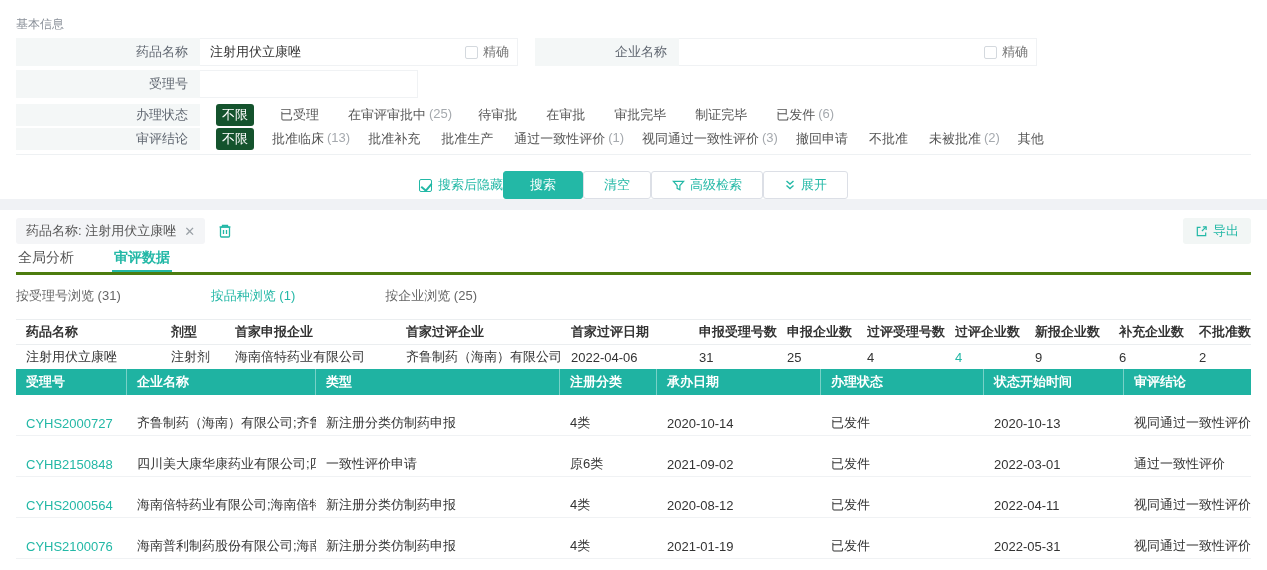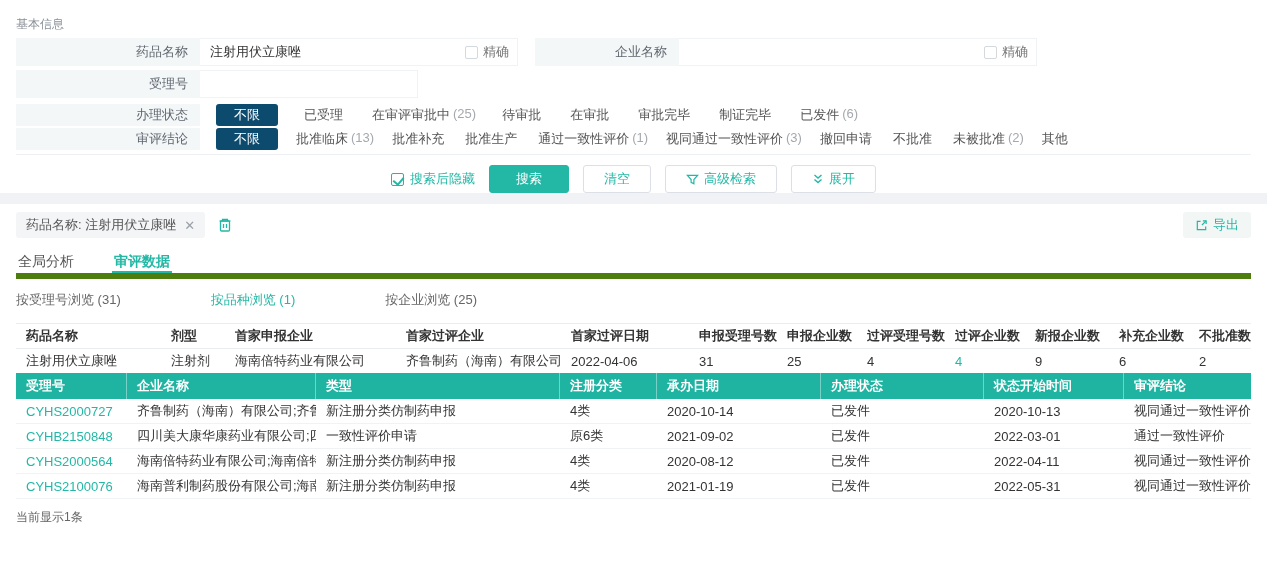--- a/index.html
+++ b/index.html
@@ -35,45 +35,45 @@
   .cbox.checked::after { content:""; position:absolute; left:3px; top:1px; width:5px; height:8px;
     border:solid #23b8a6; border-width:0 2px 2px 0; transform:rotate(40deg); }
 
   .filter-row { display:flex; margin-bottom:2px; }
   .filter-row .flabel { height:22px; line-height:22px; }
   .opts { display:flex; align-items:center; padding-left:16px; flex-wrap:nowrap; }
   .opts-status { gap:26px; }
   .opts-conclusion { gap:18px; }
   .opt { font-size:13px; color:#555; cursor:pointer; white-space:nowrap; display:inline-flex; gap:3px; }
   .opt em { font-style:normal; color:#a5a9ae; }
-  .opt.chip { background:#0c4a6e; color:#fff; padding:1px 18px; border-radius:3px; line-height:20px; }
+  .opt.chip { background:#14532d; color:#fff; padding:1px 6px; border-radius:3px; line-height:20px; }
   .form-divider { border-bottom:1px solid #eef1f3; margin-top:4px; }
 
-  .actions { display:flex; align-items:center; justify-content:center; gap:14px;
-    margin-top:10px; height:28px; }
+  .actions { display:flex; align-items:center; justify-content:center; 
+    margin-top:16px; height:28px; }
   .hide-check { display:flex; align-items:center; gap:6px; color:#23b8a6; font-size:13px; cursor:pointer; }
   .btn { height:28px; border-radius:3px; font-size:13px; display:inline-flex; align-items:center;
     gap:5px; cursor:pointer; border:1px solid #dcdfe6; background:#fff; color:#23b8a6; padding:4px 20px;
     font-family:inherit; }
   .btn-primary { background:#23b8a6; border-color:#23b8a6; color:#fff; padding:0 26px; }
 
   .band { height:11px; background:#f0f2f5; }
 
   
   .results-panel { padding-top:8px; }
   .filter-bar { display:flex; align-items:center; height:26px; }
   .tag { background:#f4f5f7; border-radius:3px; padding:0 10px; height:26px; color:#555;
     font-size:13px; display:inline-flex; align-items:center; gap:8px; }
   .tag .x { color:#9aa0a6; font-size:13px; cursor:pointer; font-style:normal; }
   .trash-btn { margin-left:12px; display:flex; align-items:center; cursor:pointer; }
   .export-btn { margin-left:auto; background:#f2f6f5; border:none; border-radius:3px; height:26px;
     padding:0 12px; color:#23b8a6; font-size:13px; display:flex; align-items:center; gap:5px;
     cursor:pointer; font-family:inherit; }
 
-  .tabs { display:flex; gap:36px; margin-top:11px; border-bottom:6px solid #4d7c0f; height:30px; }
+  .tabs { display:flex; gap:36px; margin-top:1px; border-bottom:3px solid #4d7c0f; height:30px; }
   .tab { font-size:14px; color:#555; padding:4px 2px 0; cursor:pointer; }
   .tab.active { color:#23b8a6; font-weight:bold; border-bottom:2px solid #23b8a6; }
 
   .subtabs { display:flex; gap:90px; margin-top:12px; height:16px; font-size:13px; color:#666; }
   .subtab { cursor:pointer; }
   .subtab.active { color:#23b8a6; }
 
   .t1 { margin-top:16px; }
   .t1-head, .t1-row { display:grid;
     grid-template-columns:145px 64px 171px 165px 128px 88px 80px 88px 80px 84px 80px 1fr;
@@ -85,21 +85,21 @@
   .num-link { text-decoration:underline; text-underline-offset:3px; text-decoration-color:#9aa0a6;
     color:#333; cursor:pointer; }
   .num-link.teal { color:#23b8a6; text-decoration-color:#23b8a6; }
 
   .t2-head, .t2-row { display:grid;
     grid-template-columns:111px 189px 244px 97px 164px 163px 140px 1fr; align-items:center; }
   .t2-head { background:#1fb3a2; color:#fff; height:26px; font-size:13px; font-weight:bold; }
   .t2-head > div { padding-left:10px; height:100%; display:flex; align-items:center;
     border-right:1px solid rgba(255,255,255,.4); white-space:nowrap; }
   .t2-head > div:last-child { border-right:none; }
-  .t2-row { height:25px; border-bottom:1px solid #f0f2f4; font-size:13px; color:#333; }
+  .t2-row { height:25px; border-bottom:1px solid #f0f2f4; font-size:13px; color:#333;margin-top:16px; }
   .t2-row > div { padding-left:10px; white-space:nowrap; overflow:hidden; }
   .acc-link { color:#23b8a6; cursor:pointer; }
 
   .footer-note { margin-top:10px; color:#666; font-size:12px; }
 </style>
 </head>
 <body>
 
 <section class="panel search-panel">
   <div class="section-label">基本信息</div>

